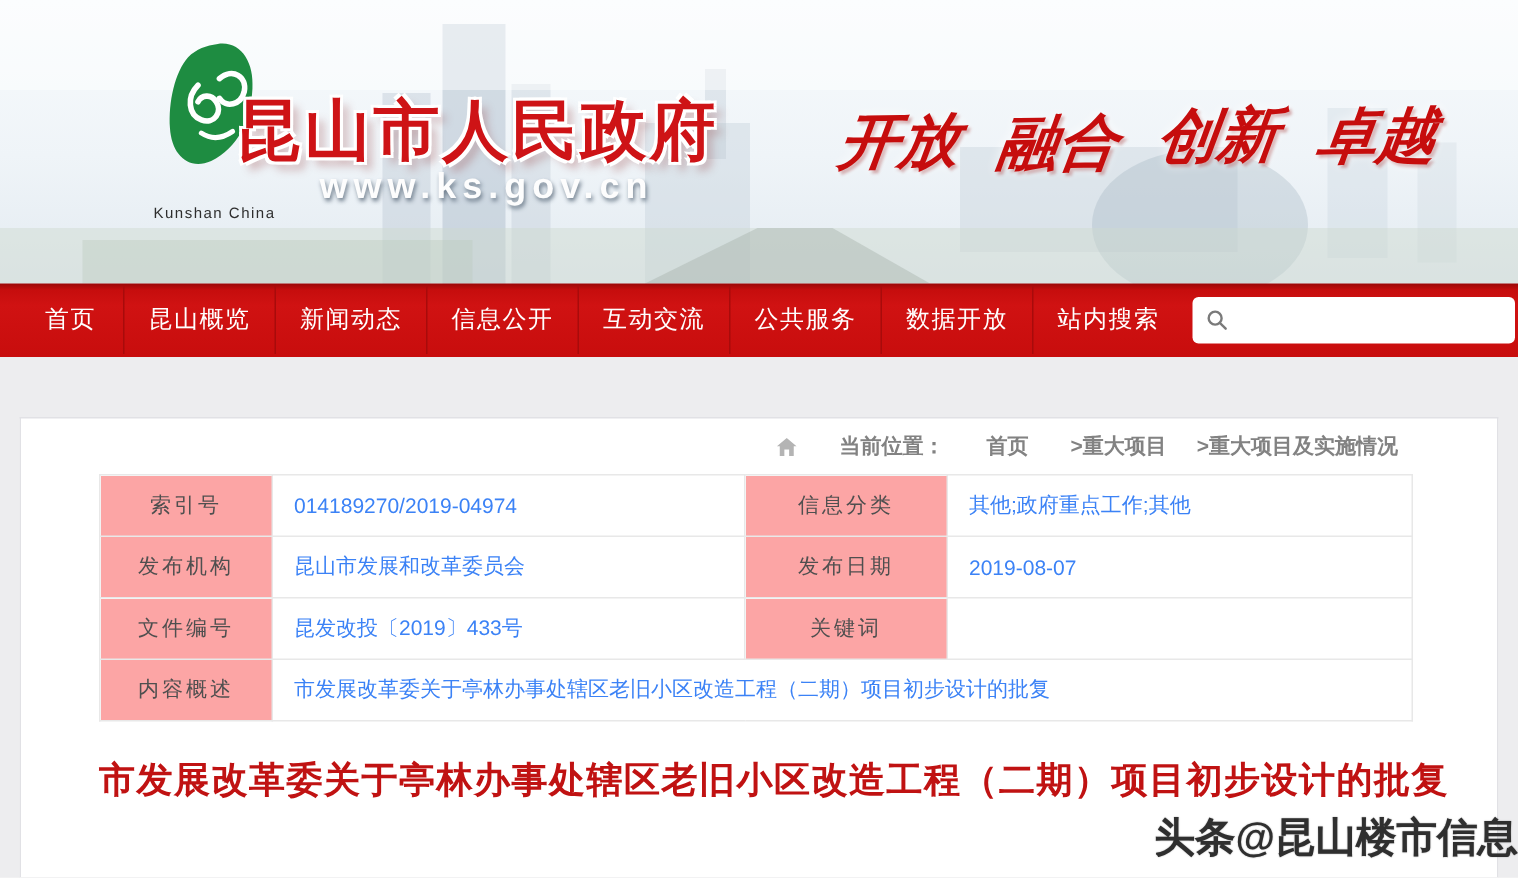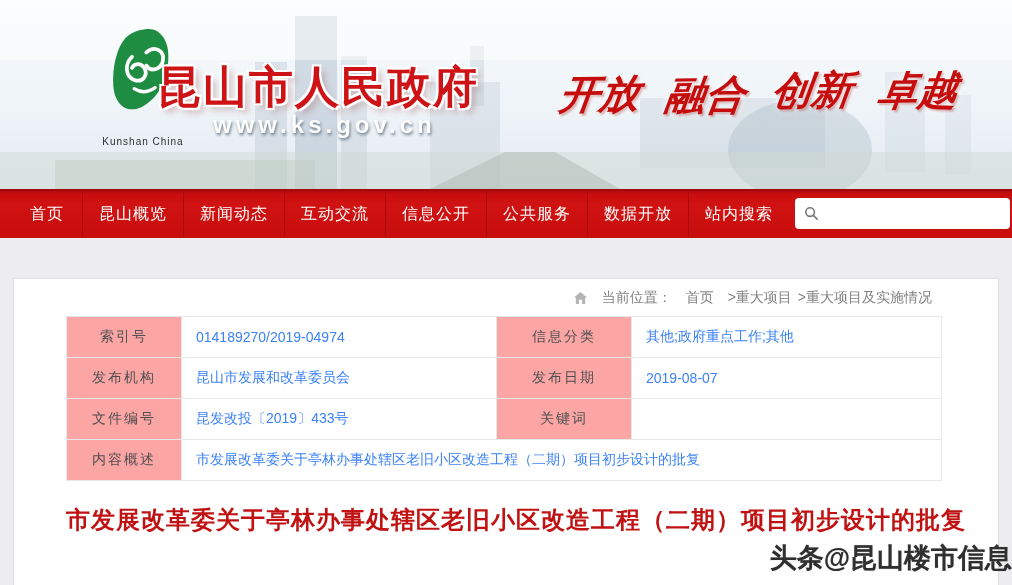--- a/index.html
+++ b/index.html
@@ -68,21 +68,21 @@
   
   .panel {
     position:absolute; left:13px; top:278px; width:986px; height:307px;
     background:#fff; border:1px solid #e1e1e5; border-bottom:none;
   }
   .breadcrumb {
     display:flex; justify-content:flex-end; align-items:center;
     height:37px; padding-right:66px; font-size:14px; color:#828282;
   }
   .breadcrumb .sep { width:8px; }
-  .crumb { margin-left:6px; white-space:nowrap; }
+  .crumb { margin-left:20px; white-space:nowrap;font-weight:bold; }
   .crumb.link { cursor:pointer; }
 
   table.info { border-collapse:collapse; margin-left:52px; width:875px; table-layout:fixed; }
   table.info td { border:1px solid #e8e8e8; height:41px; font-size:14px; overflow:hidden; white-space:nowrap; }
   td.lbl { background:#fca5a5; color:#4f4f4f; text-align:center; letter-spacing:2px; }
   td.val { color:#3b82f6; padding:0 14px; }
 
   .article-title {
     margin:23px 44px 0 52px; text-align:center; white-space:nowrap;
     color:#c01212; font-size:24px; font-weight:bold; letter-spacing:1px;
@@ -134,22 +134,22 @@
       <span>融合</span>
       <span>创新</span>
       <span>卓越</span>
     </div>
   </div>
 
   <div class="nav">
     <div class="nav-item first">首页</div>
     <div class="nav-item">昆山概览</div>
     <div class="nav-item">新闻动态</div>
+    <div class="nav-item">信息公开</div>
     <div class="nav-item">互动交流</div>
-    <div class="nav-item">信息公开</div>
     <div class="nav-item">公共服务</div>
     <div class="nav-item">数据开放</div>
     <div class="nav-item search-label">站内搜索</div>
 
     <div class="search-box">
       <svg width="15" height="15" viewBox="0 0 16 16">
         <circle cx="6.5" cy="6.5" r="4.6" fill="none" stroke="#7a7a7a" stroke-width="1.7"></circle>
         <line x1="10" y1="10" x2="14" y2="14" stroke="#7a7a7a" stroke-width="1.7" stroke-linecap="round"></line>
       </svg>
       <input class="search-input" type="text" value="" style="">

